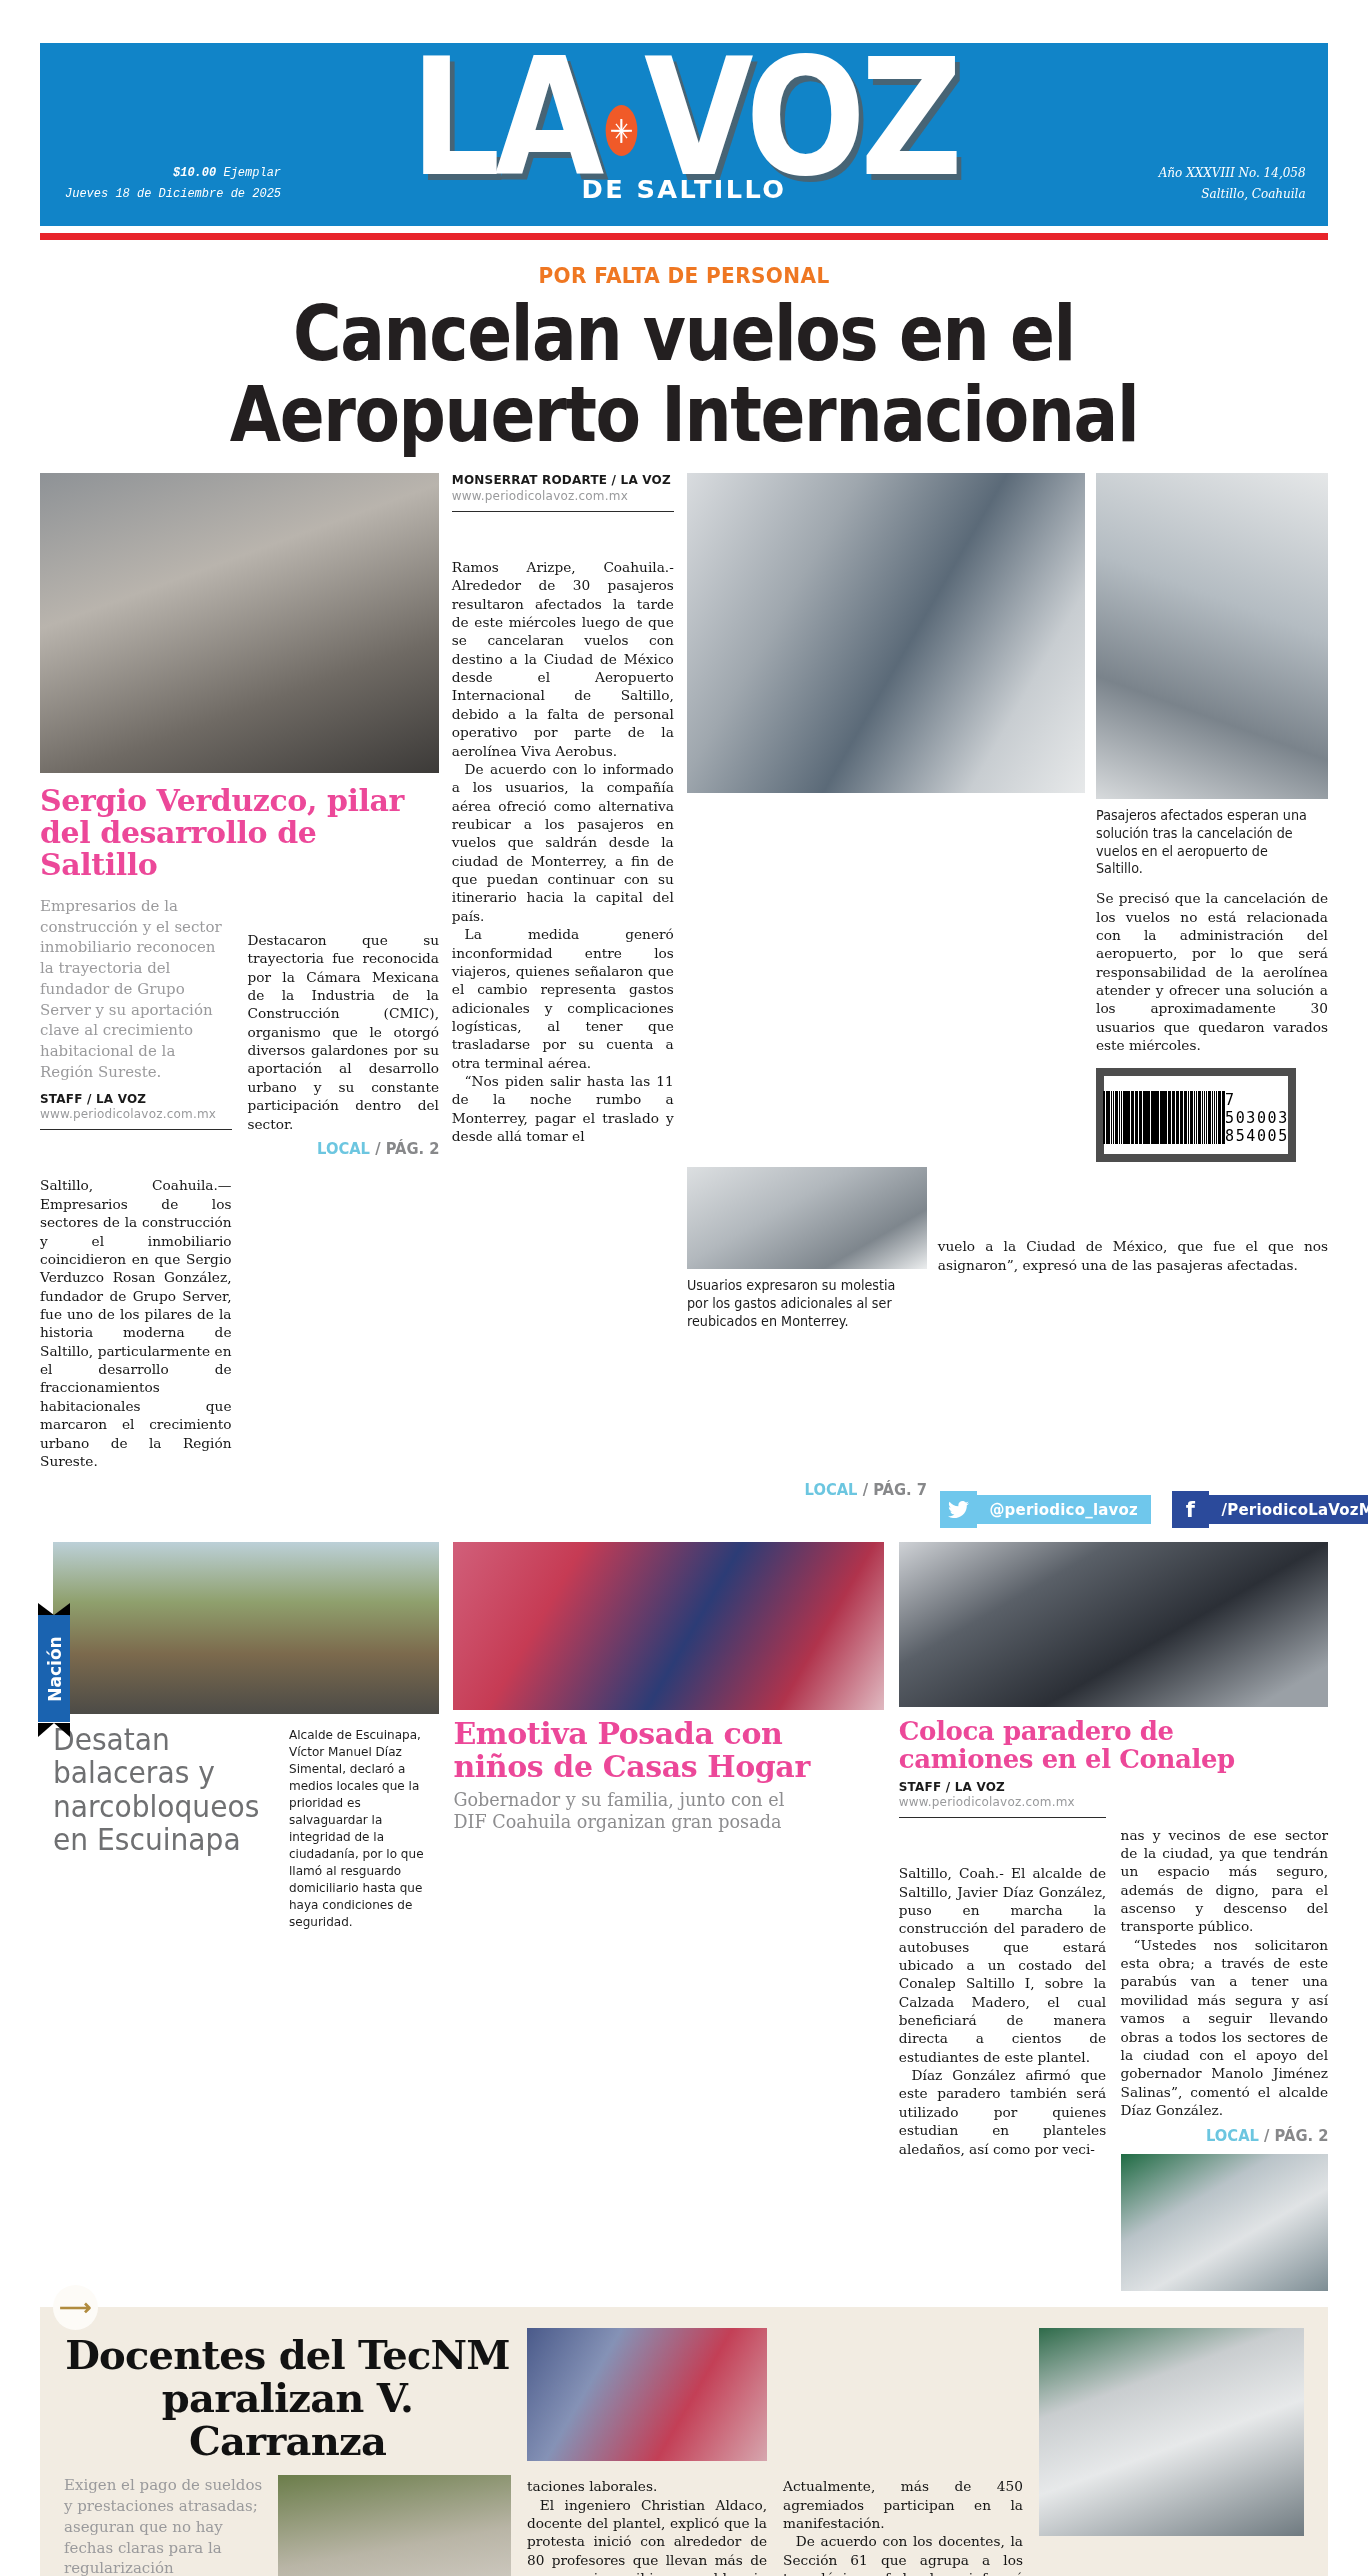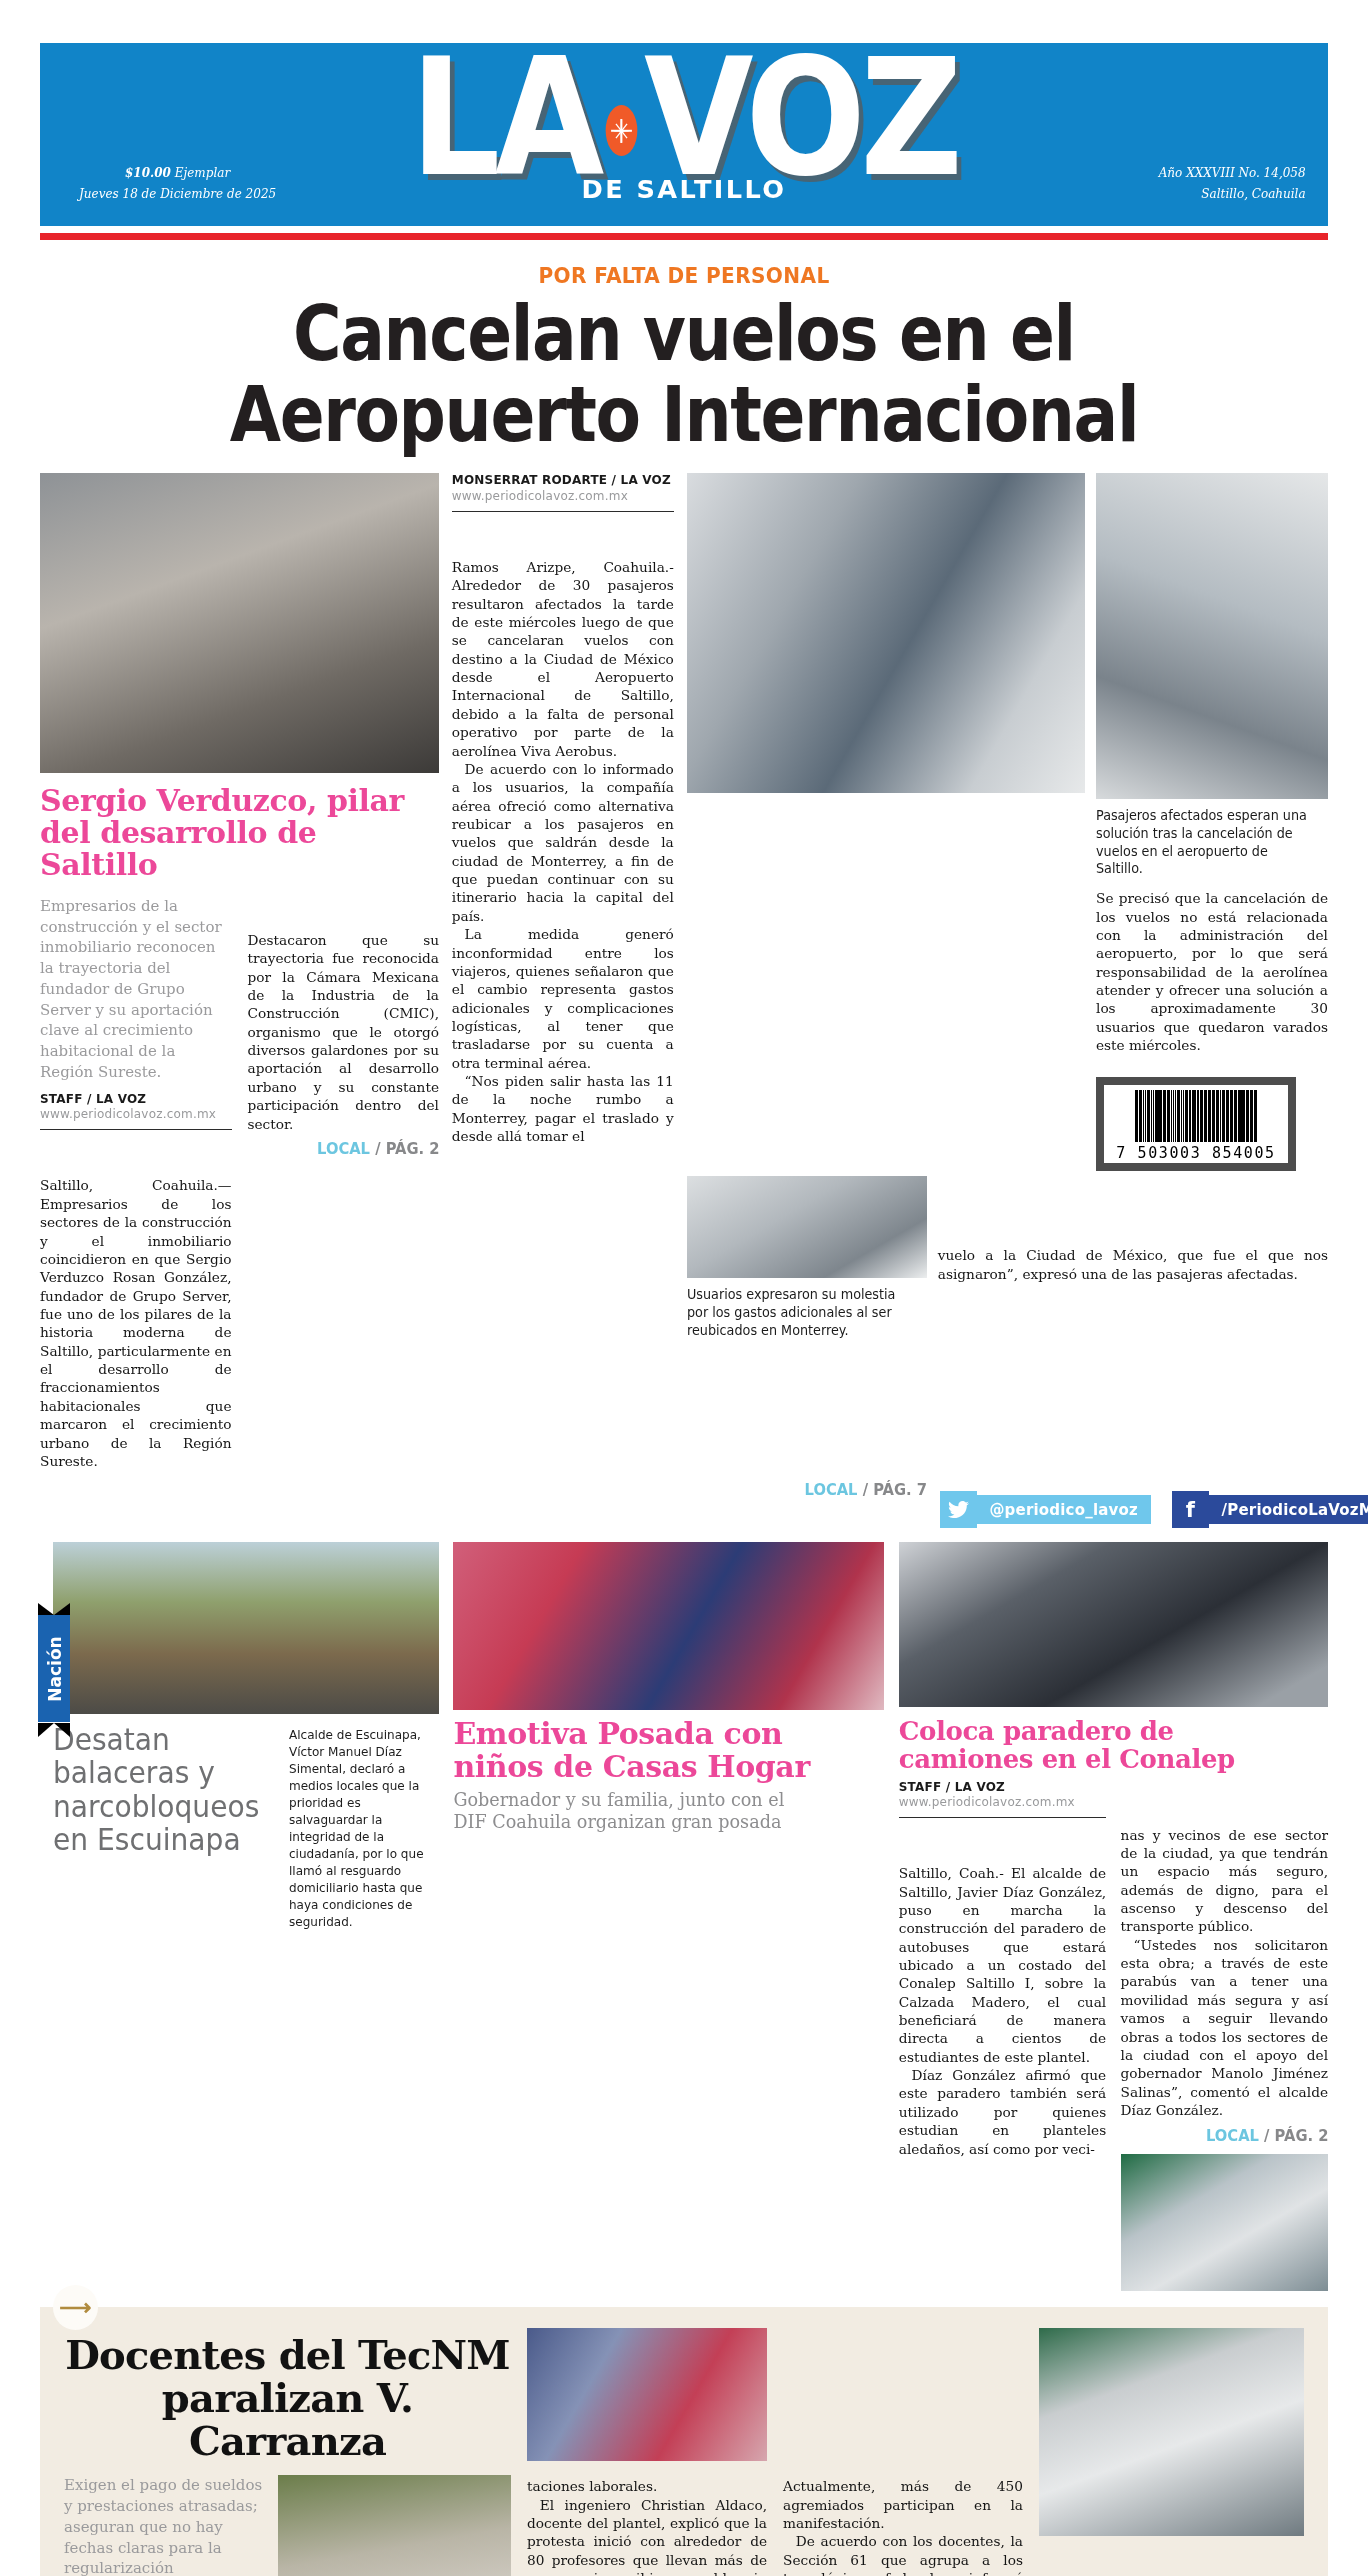--- a/index.html
+++ b/index.html
@@ -68,21 +68,21 @@
     color:#ffffff;
   }
   .mh-left, .mh-right {
     position:absolute; bottom:21px;
     color:#ffffff;
     font-family:"DejaVu Serif", serif;
     font-style:italic;
     font-size:12px;
     line-height:1.75;
   }
-  .mh-left { left:39px; text-align:center; }
+  .mh-left { left:25px; text-align:right;font-family:Liberation Mono, monospace; }
   .mh-right { right:22.4px; text-align:right; }
   .red-rule { margin:7.2px 40px 0 40px; height:7.2px; background:#e8242a; }
 
   
   .kicker {
     text-align:center;
     margin-top:22.4px;
     color:#ef7722;
     font-family:"DejaVu Sans", sans-serif;
     font-weight:bold;
@@ -224,22 +224,22 @@
   }
   .tag-local .lk { color:#6cc6e0; }
   .tag-local .pg { color:#87888a; }
 
   
   .barcode-box {
     border:8px solid #4d4d4d;
     background:#fff;
     width:200px;
     height:94px;
-    margin-top:23px;
-    display:flex; flex-direction:column; align-items:center; justify-content:center;
+    margin-top:14px;
+    display:flex; flex-direction:row; align-items:center; justify-content:center;
     padding:4.8px 6.4px 1.6px 6.4px;
   }
   .bars { display:flex; align-items:flex-end; height:53px; gap:0.8px; }
   .bars i { display:block; background:#000; width:1.6px; height:100%; }
   .bars i.w { width:3.2px; }
   .bars i.s { width:0.8px; }
   .bc-num {
     font-family:"DejaVu Sans Mono", monospace;
     font-size:15px; letter-spacing:1.6px; margin-top:1.6px; color:#000;
   }

